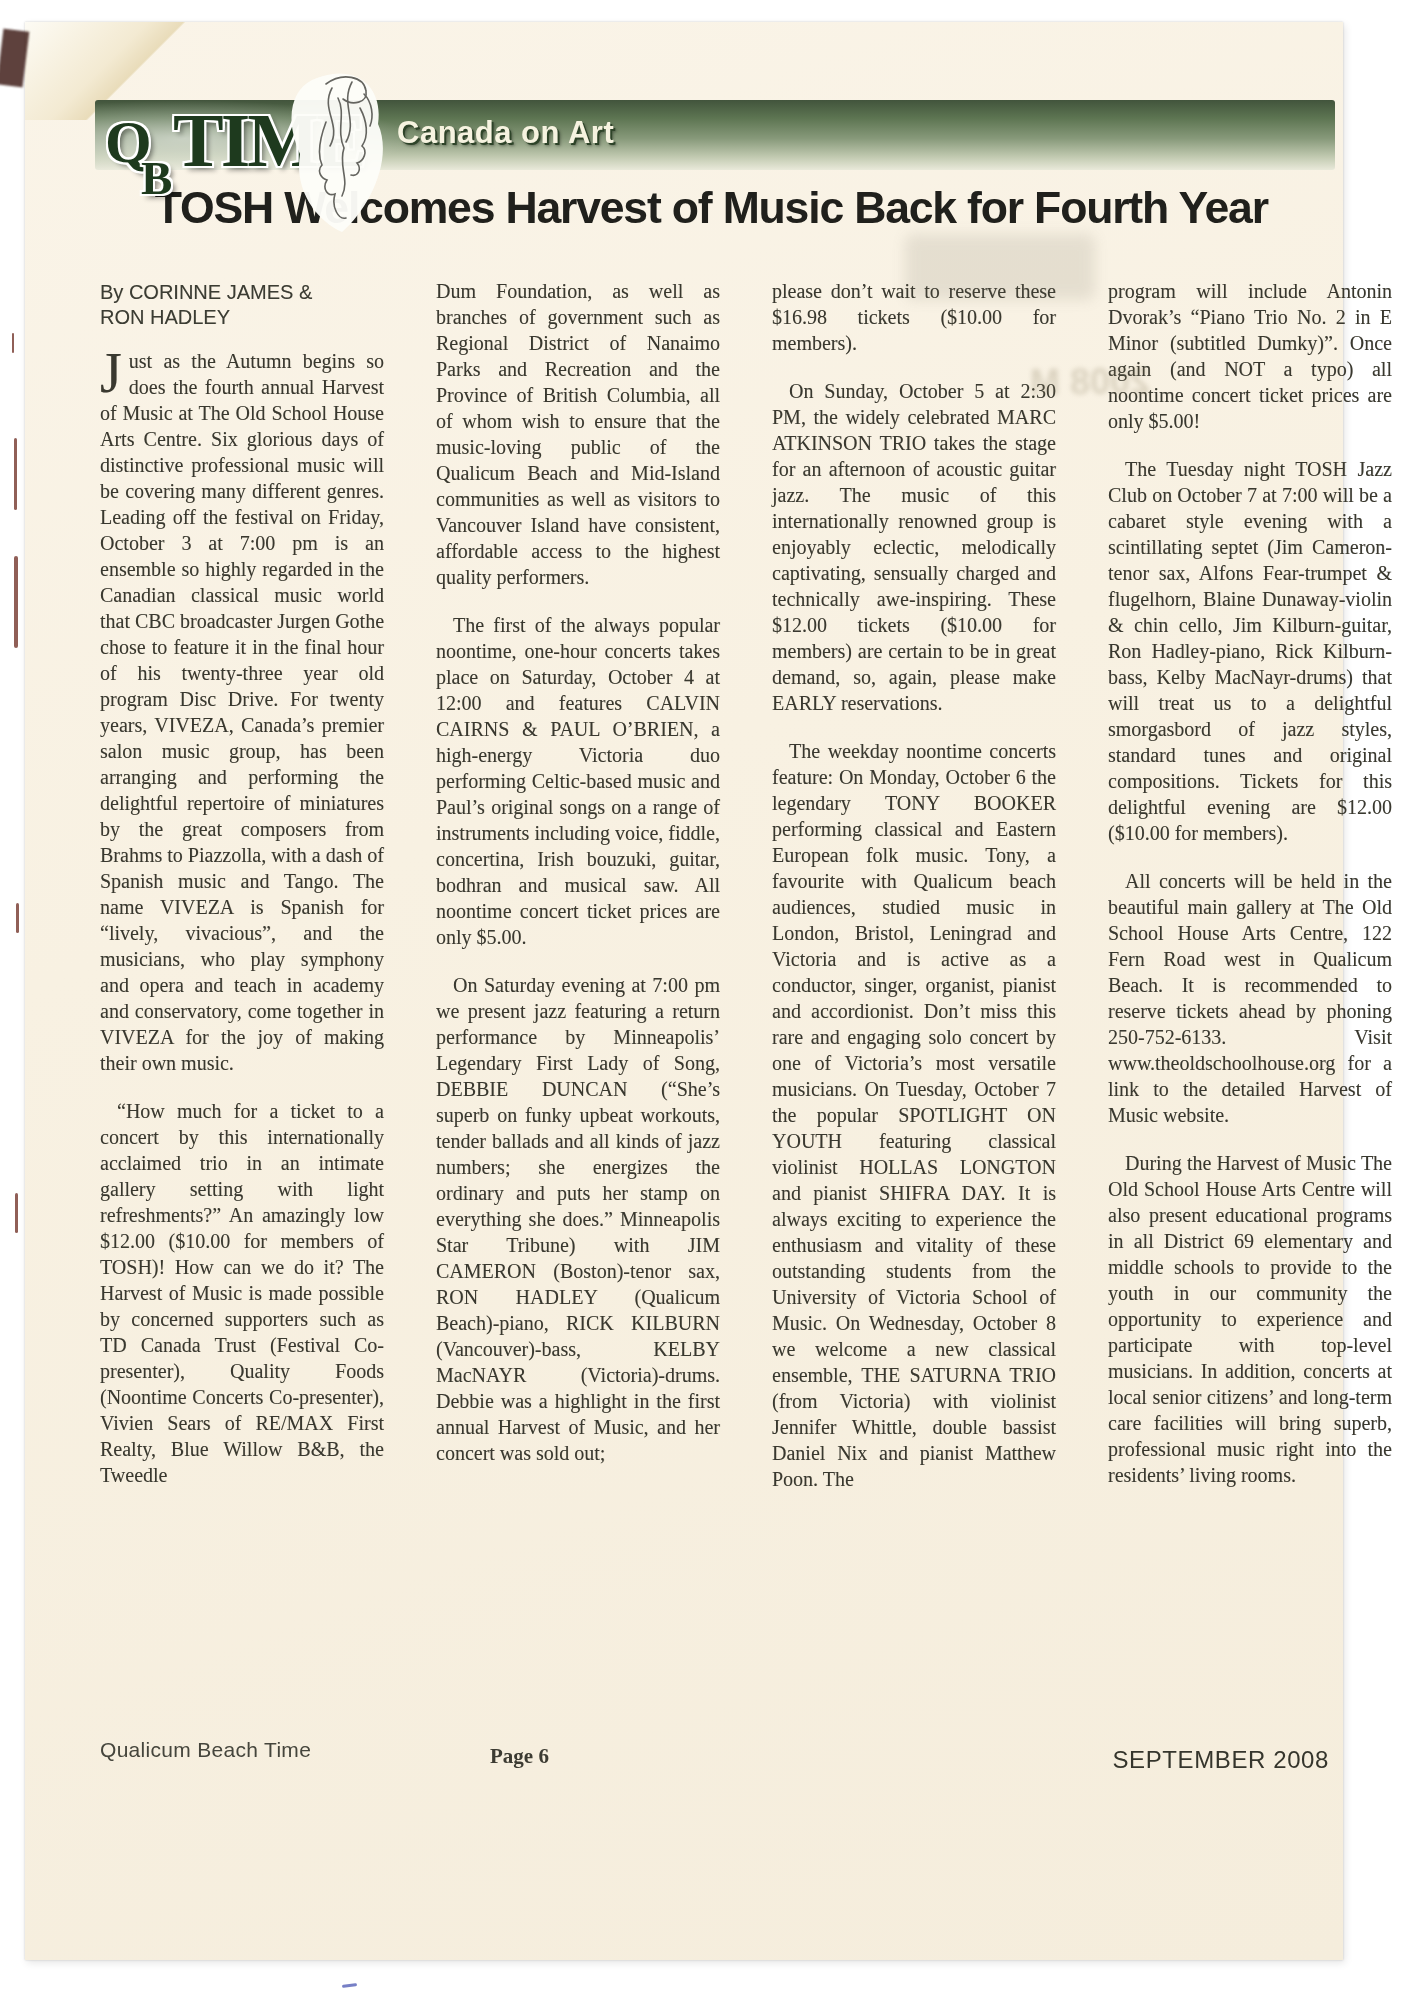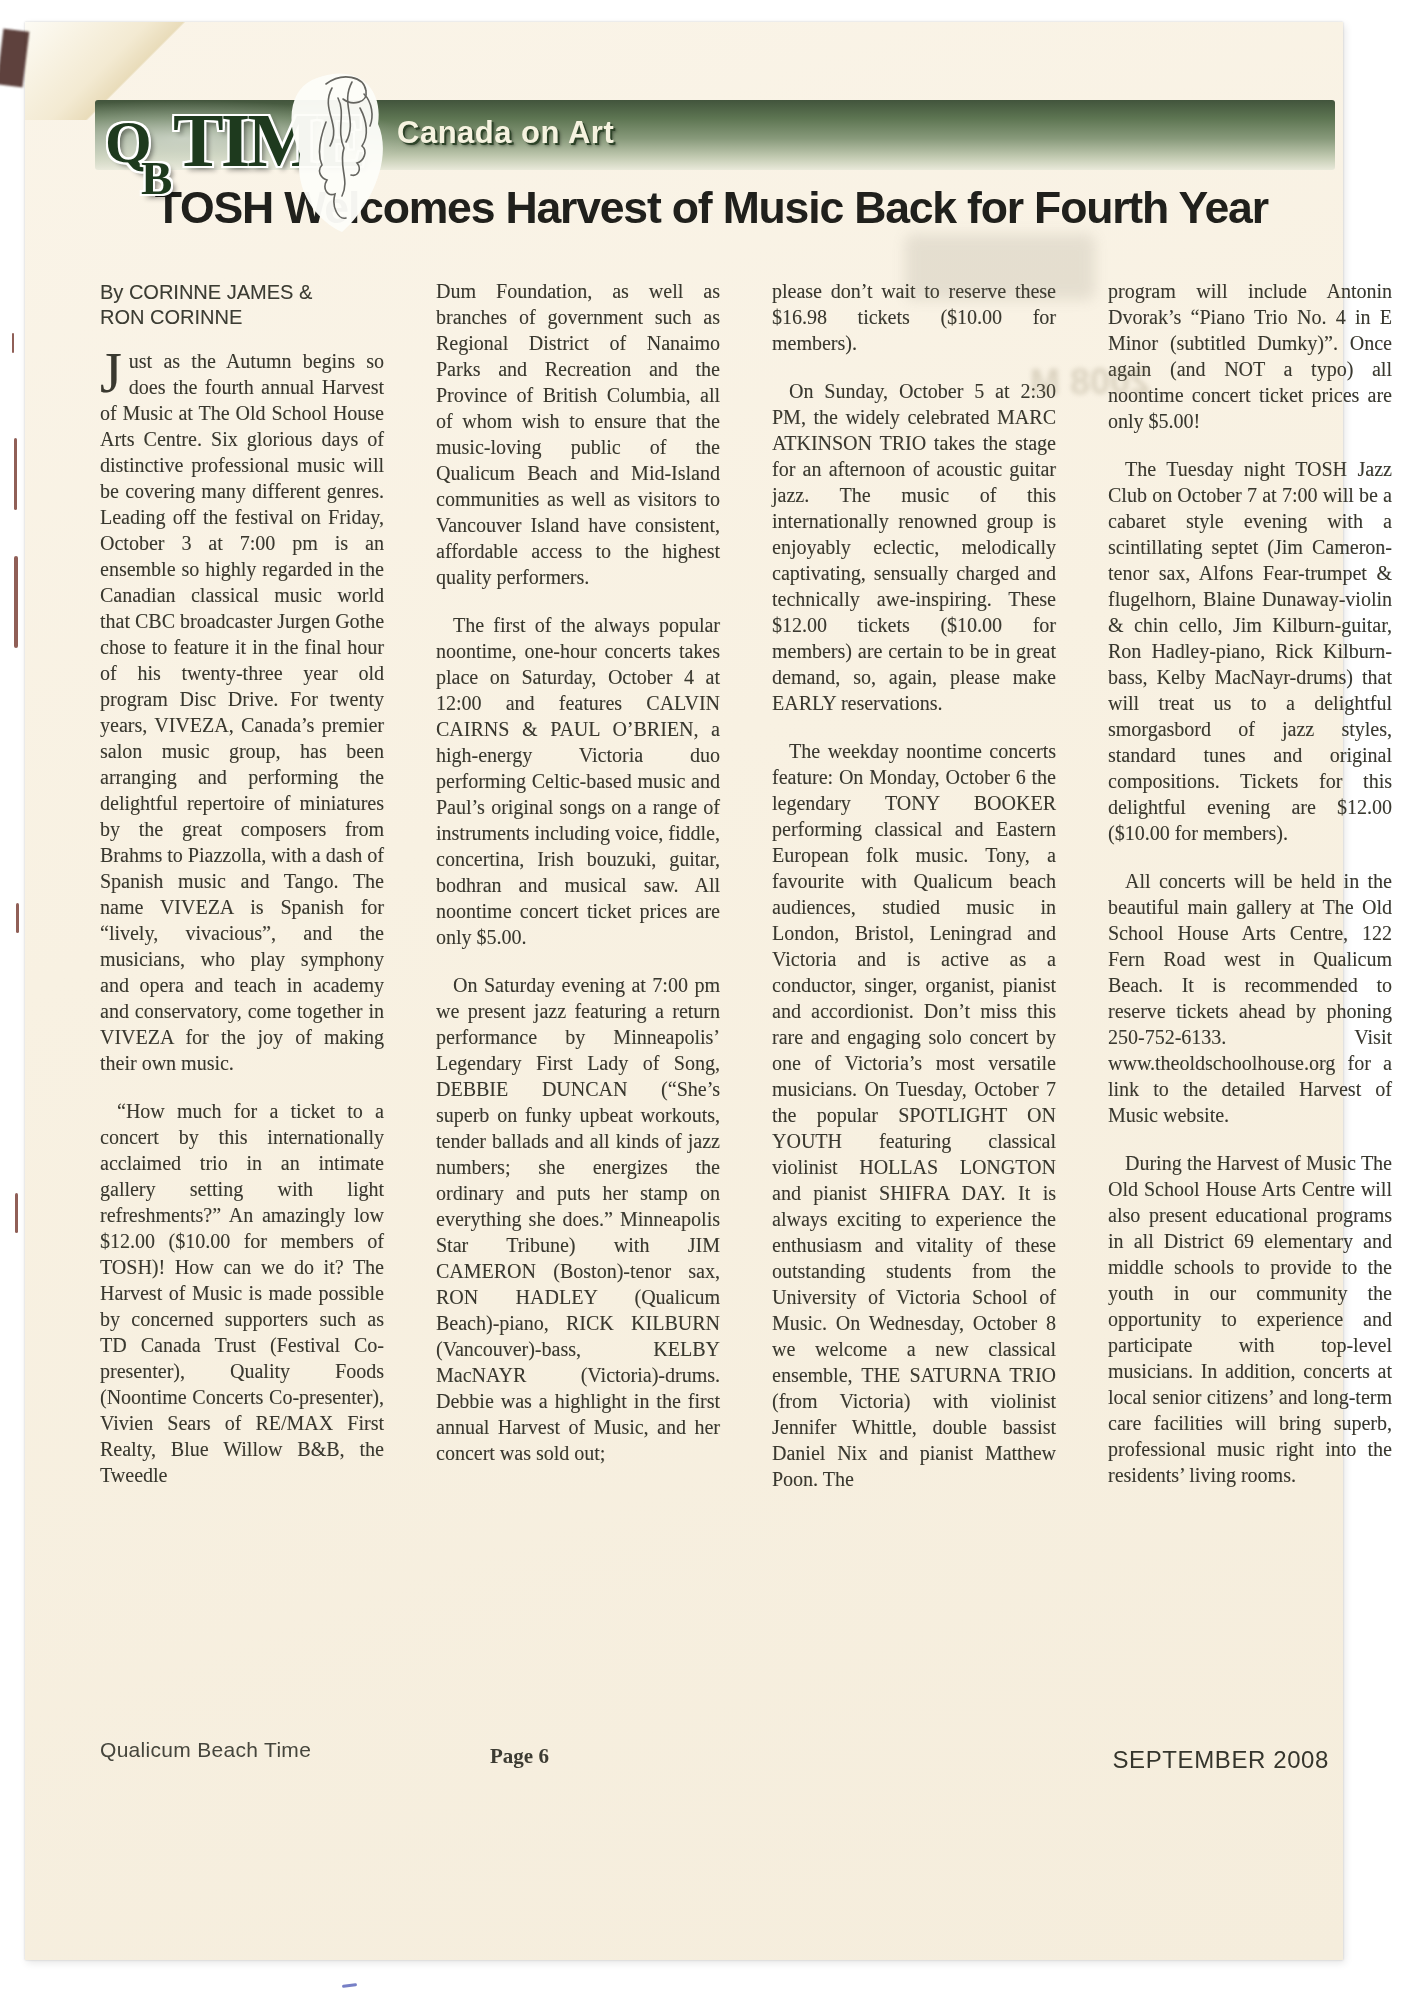--- a/index.html
+++ b/index.html
@@ -130,40 +130,40 @@
 
   <span class="tagline">Canada on Art</span>
 
   <div class="headline">TOSH Welcomes Harvest of Music Back for Fourth Year</div>
 
   <div class="cols">
 
     <div class="col">
       <div class="byline">
         <span style="display:block">By CORINNE JAMES &amp;</span>
-        <span style="display:block">RON CORINNE</span>
+        <span style="display:block">RON HADLEY</span>
       </div>
       <p class="para"><span class="dropcap">J</span><span>ust as the Autumn begins so does the fourth annual Harvest of Music at The Old School House Arts Centre. Six glorious days of distinctive professional music will be covering many different genres. Leading off the festival on Friday, October 3 at 7:00 pm is an ensemble so highly regarded in the Canadian classical music world that CBC broadcaster Jurgen Gothe chose to feature it in the final hour of his twenty-three year old program Disc Drive. For twenty years, VIVEZA, Canada’s premier salon music group, has been arranging and performing the delightful repertoire of miniatures by the great composers from Brahms to Piazzolla, with a dash of Spanish music and Tango. The name VIVEZA is Spanish for “lively, vivacious”, and the musicians, who play symphony and opera and teach in academy and conservatory, come together in VIVEZA for the joy of making their own music.</span></p>
       <p class="para indent">“How much for a ticket to a concert by this internationally acclaimed trio in an intimate gallery setting with light refreshments?”  An amazingly low $12.00 ($10.00 for members of TOSH)!  How can we do it? The Harvest of Music is made possible by concerned supporters such as TD Canada Trust (Festival Co-presenter), Quality Foods (Noontime Concerts Co-presenter), Vivien Sears of RE/MAX First Realty, Blue Willow B&amp;B, the Tweedle</p>
     </div>
 
     <div class="col">
       <p class="para">Dum Foundation, as well as branches of government such as Regional District of Nanaimo Parks and Recreation and the Province of British Columbia, all of whom wish to ensure that the music-loving public of the Qualicum Beach and Mid-Island communities as well as visitors to Vancouver Island have consistent, affordable access to the highest quality performers.</p>
       <p class="para indent">The first of the always popular noontime, one-hour concerts takes place on Saturday, October 4 at 12:00 and features CALVIN CAIRNS &amp; PAUL O’BRIEN, a high-energy Victoria duo performing Celtic-based music and Paul’s original songs on a range of instruments including voice, fiddle, concertina, Irish bouzuki, guitar, bodhran and musical saw. All noontime concert ticket prices are only $5.00.</p>
       <p class="para indent">On Saturday evening at 7:00 pm we present jazz featuring a return performance by Minneapolis’ Legendary First Lady of Song, DEBBIE DUNCAN (“She’s superb on funky upbeat workouts, tender ballads and all kinds of jazz numbers; she energizes the ordinary and puts her stamp on everything she does.” Minneapolis Star Tribune) with JIM CAMERON (Boston)-tenor sax, RON HADLEY (Qualicum Beach)-piano, RICK KILBURN (Vancouver)-bass, KELBY MacNAYR (Victoria)-drums. Debbie was a highlight in the first annual Harvest of Music, and her concert was sold out;</p>
     </div>
 
     <div class="col">
       <p class="para">please don’t wait to reserve these $16.98 tickets ($10.00 for members).</p>
       <p class="para indent">On Sunday, October 5 at 2:30 PM, the widely celebrated MARC ATKINSON TRIO takes the stage for an afternoon of acoustic guitar jazz. The music of this internationally renowned group is enjoyably eclectic, melodically captivating, sensually charged and technically awe-inspiring. These $12.00 tickets ($10.00 for members) are certain to be in great demand, so, again, please make EARLY reservations.</p>
       <p class="para indent">The weekday noontime concerts feature: On Monday, October 6 the legendary TONY BOOKER performing classical and Eastern European folk music. Tony, a favourite with Qualicum beach audiences, studied music in London, Bristol, Leningrad and Victoria and is active as a conductor, singer, organist, pianist and accordionist. Don’t miss this rare and engaging solo concert by one of Victoria’s most versatile musicians. On Tuesday, October 7 the popular SPOTLIGHT ON YOUTH featuring classical violinist HOLLAS LONGTON and pianist SHIFRA DAY. It is always exciting to experience the enthusiasm and vitality of these outstanding students from the University of Victoria School of Music. On Wednesday, October 8 we welcome a new classical ensemble, THE SATURNA TRIO (from Victoria) with violinist Jennifer Whittle, double bassist Daniel Nix and pianist Matthew Poon. The</p>
     </div>
 
     <div class="col">
-      <p class="para">program will include Antonin Dvorak’s “Piano Trio No. 4 in E Minor (subtitled Dumky)”. Once again (and NOT a typo) all noontime concert ticket prices are only $5.00!</p>
+      <p class="para">program will include Antonin Dvorak’s “Piano Trio No. 2 in E Minor (subtitled Dumky)”. Once again (and NOT a typo) all noontime concert ticket prices are only $5.00!</p>
       <p class="para indent">The Tuesday night TOSH Jazz Club on October 7 at 7:00 will be a cabaret style evening with a scintillating septet (Jim Cameron-tenor sax, Alfons Fear-trumpet &amp; flugelhorn, Blaine Dunaway-violin &amp; chin cello, Jim Kilburn-guitar, Ron Hadley-piano, Rick Kilburn-bass, Kelby MacNayr-drums) that will treat us to a delightful smorgasbord of jazz styles, standard tunes and original compositions. Tickets for this delightful evening are $12.00 ($10.00 for members).</p>
       <p class="para indent">All concerts will be held in the beautiful main gallery at The Old School House Arts Centre, 122 Fern Road west in Qualicum Beach. It is recommended to reserve tickets ahead by phoning 250-752-6133. Visit www.theoldschoolhouse.org for a link to the detailed Harvest of Music website.</p>
       <p class="para indent">During the Harvest of Music The Old School House Arts Centre will also present educational programs in all District 69 elementary and middle schools to provide to the youth in our community the opportunity to experience and participate with top-level musicians. In addition, concerts at local senior citizens’ and long-term care facilities will bring superb, professional music right into the residents’ living rooms.</p>
     </div>
 
   </div>
 
   <div class="foot foot-pub">Qualicum Beach Time</div>
   <div class="foot foot-page">Page 6</div>
   <div class="foot foot-date">SEPTEMBER 2008</div>

